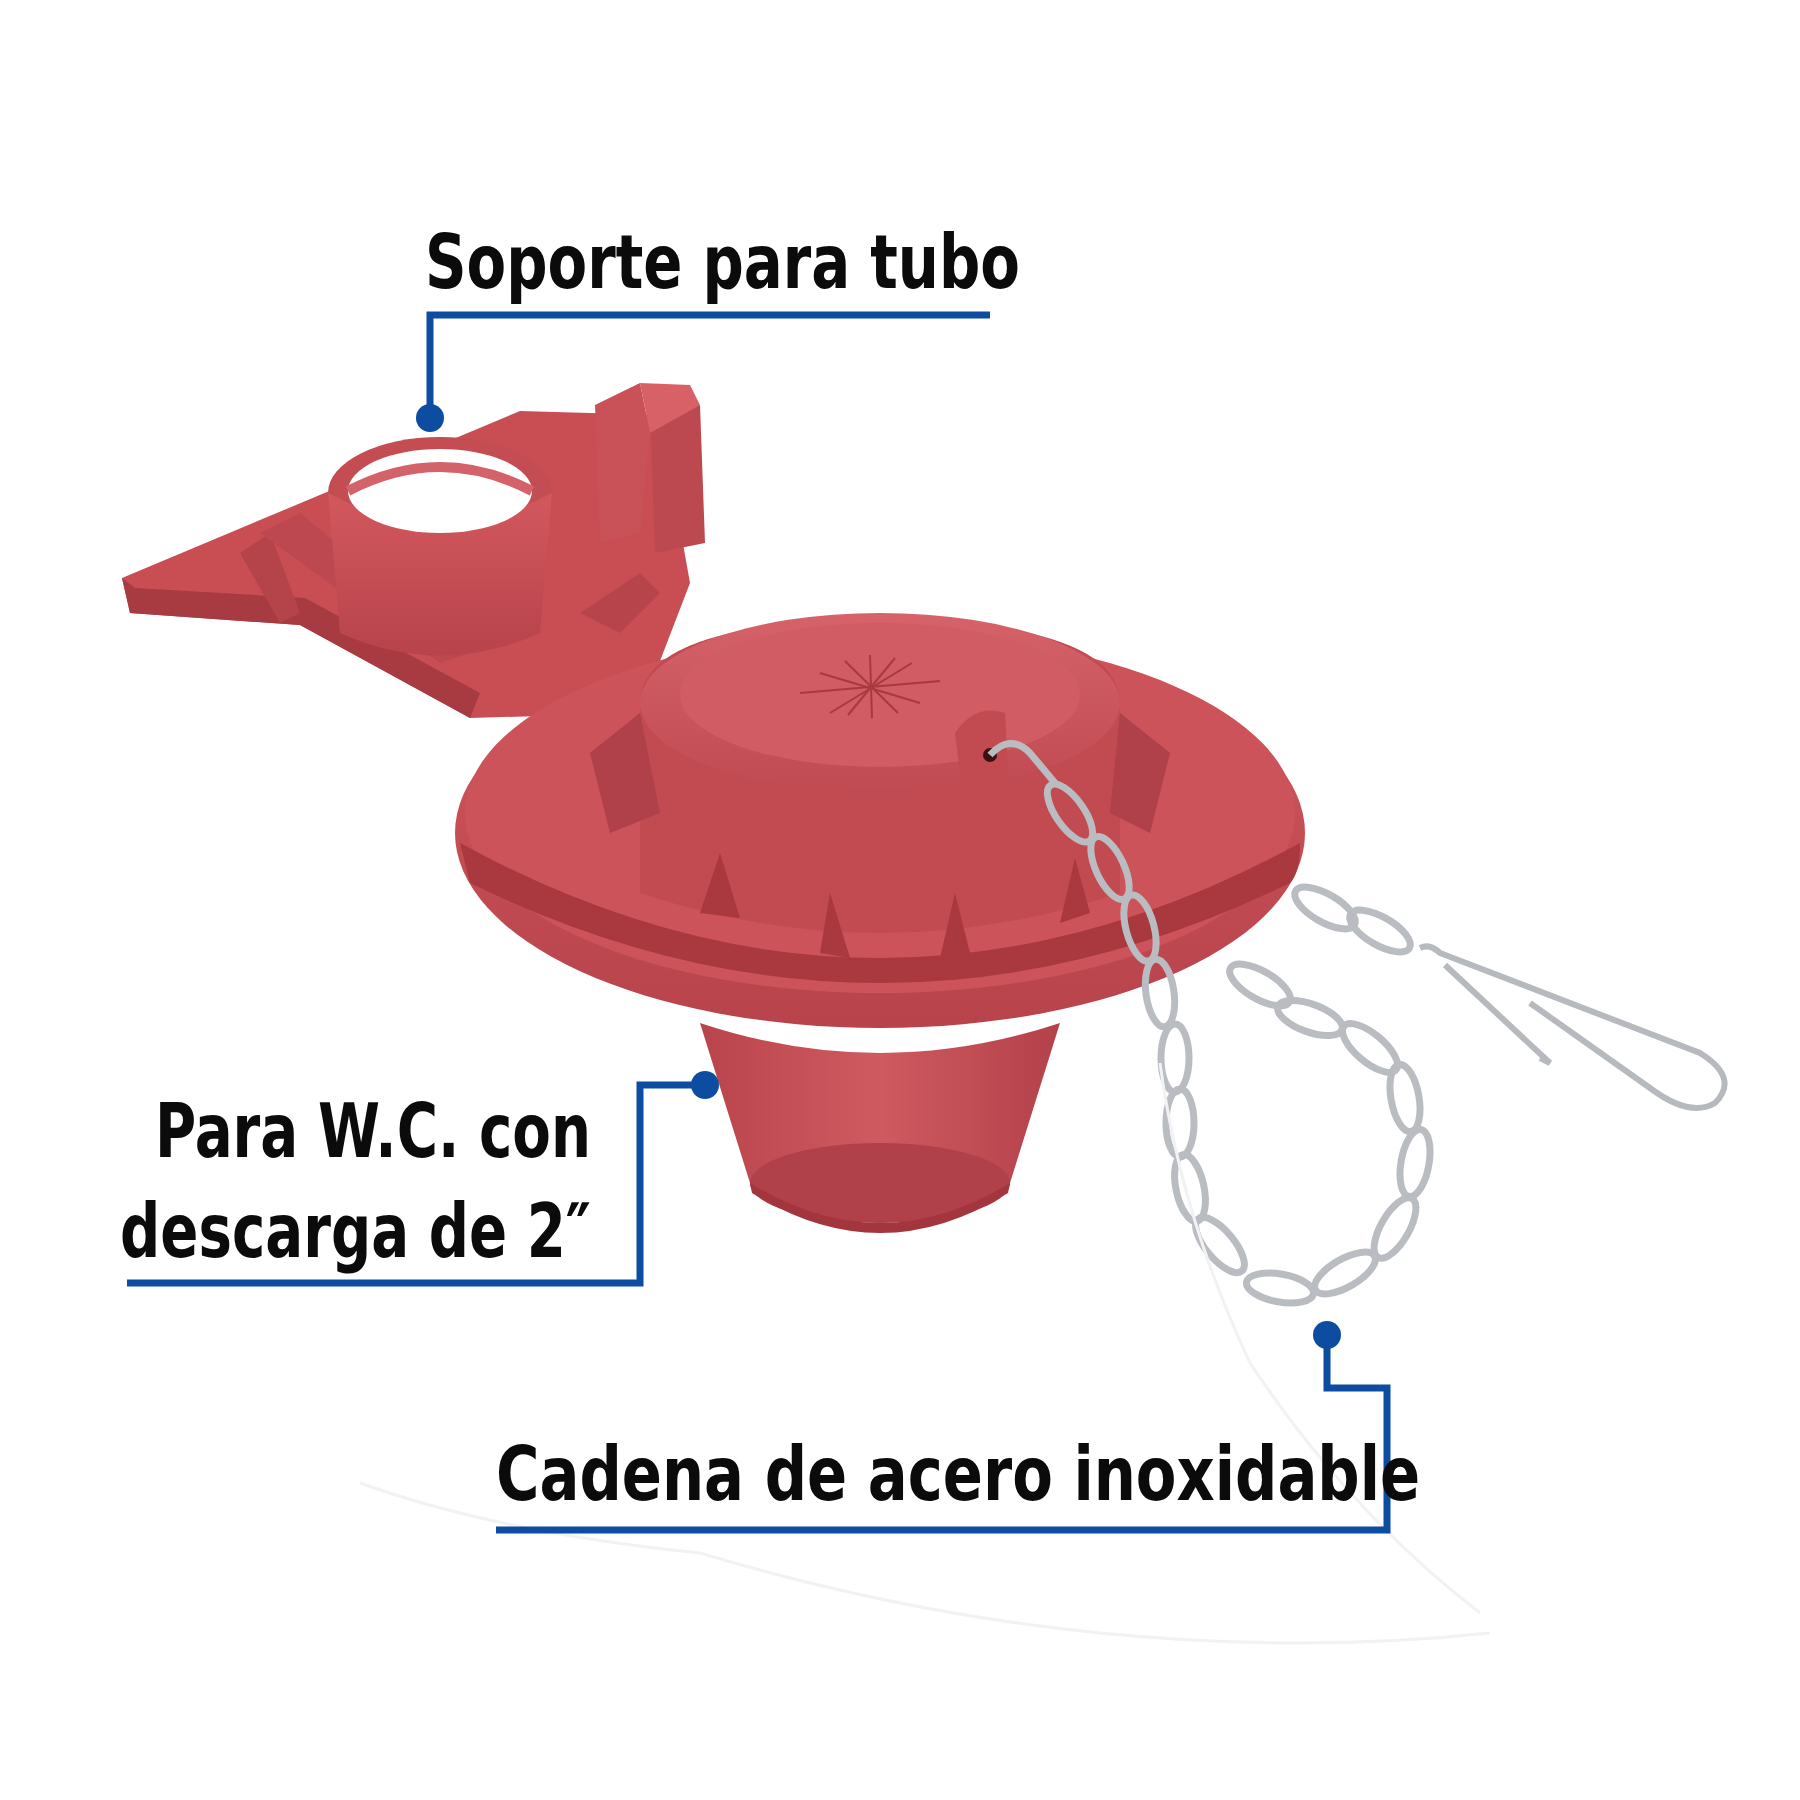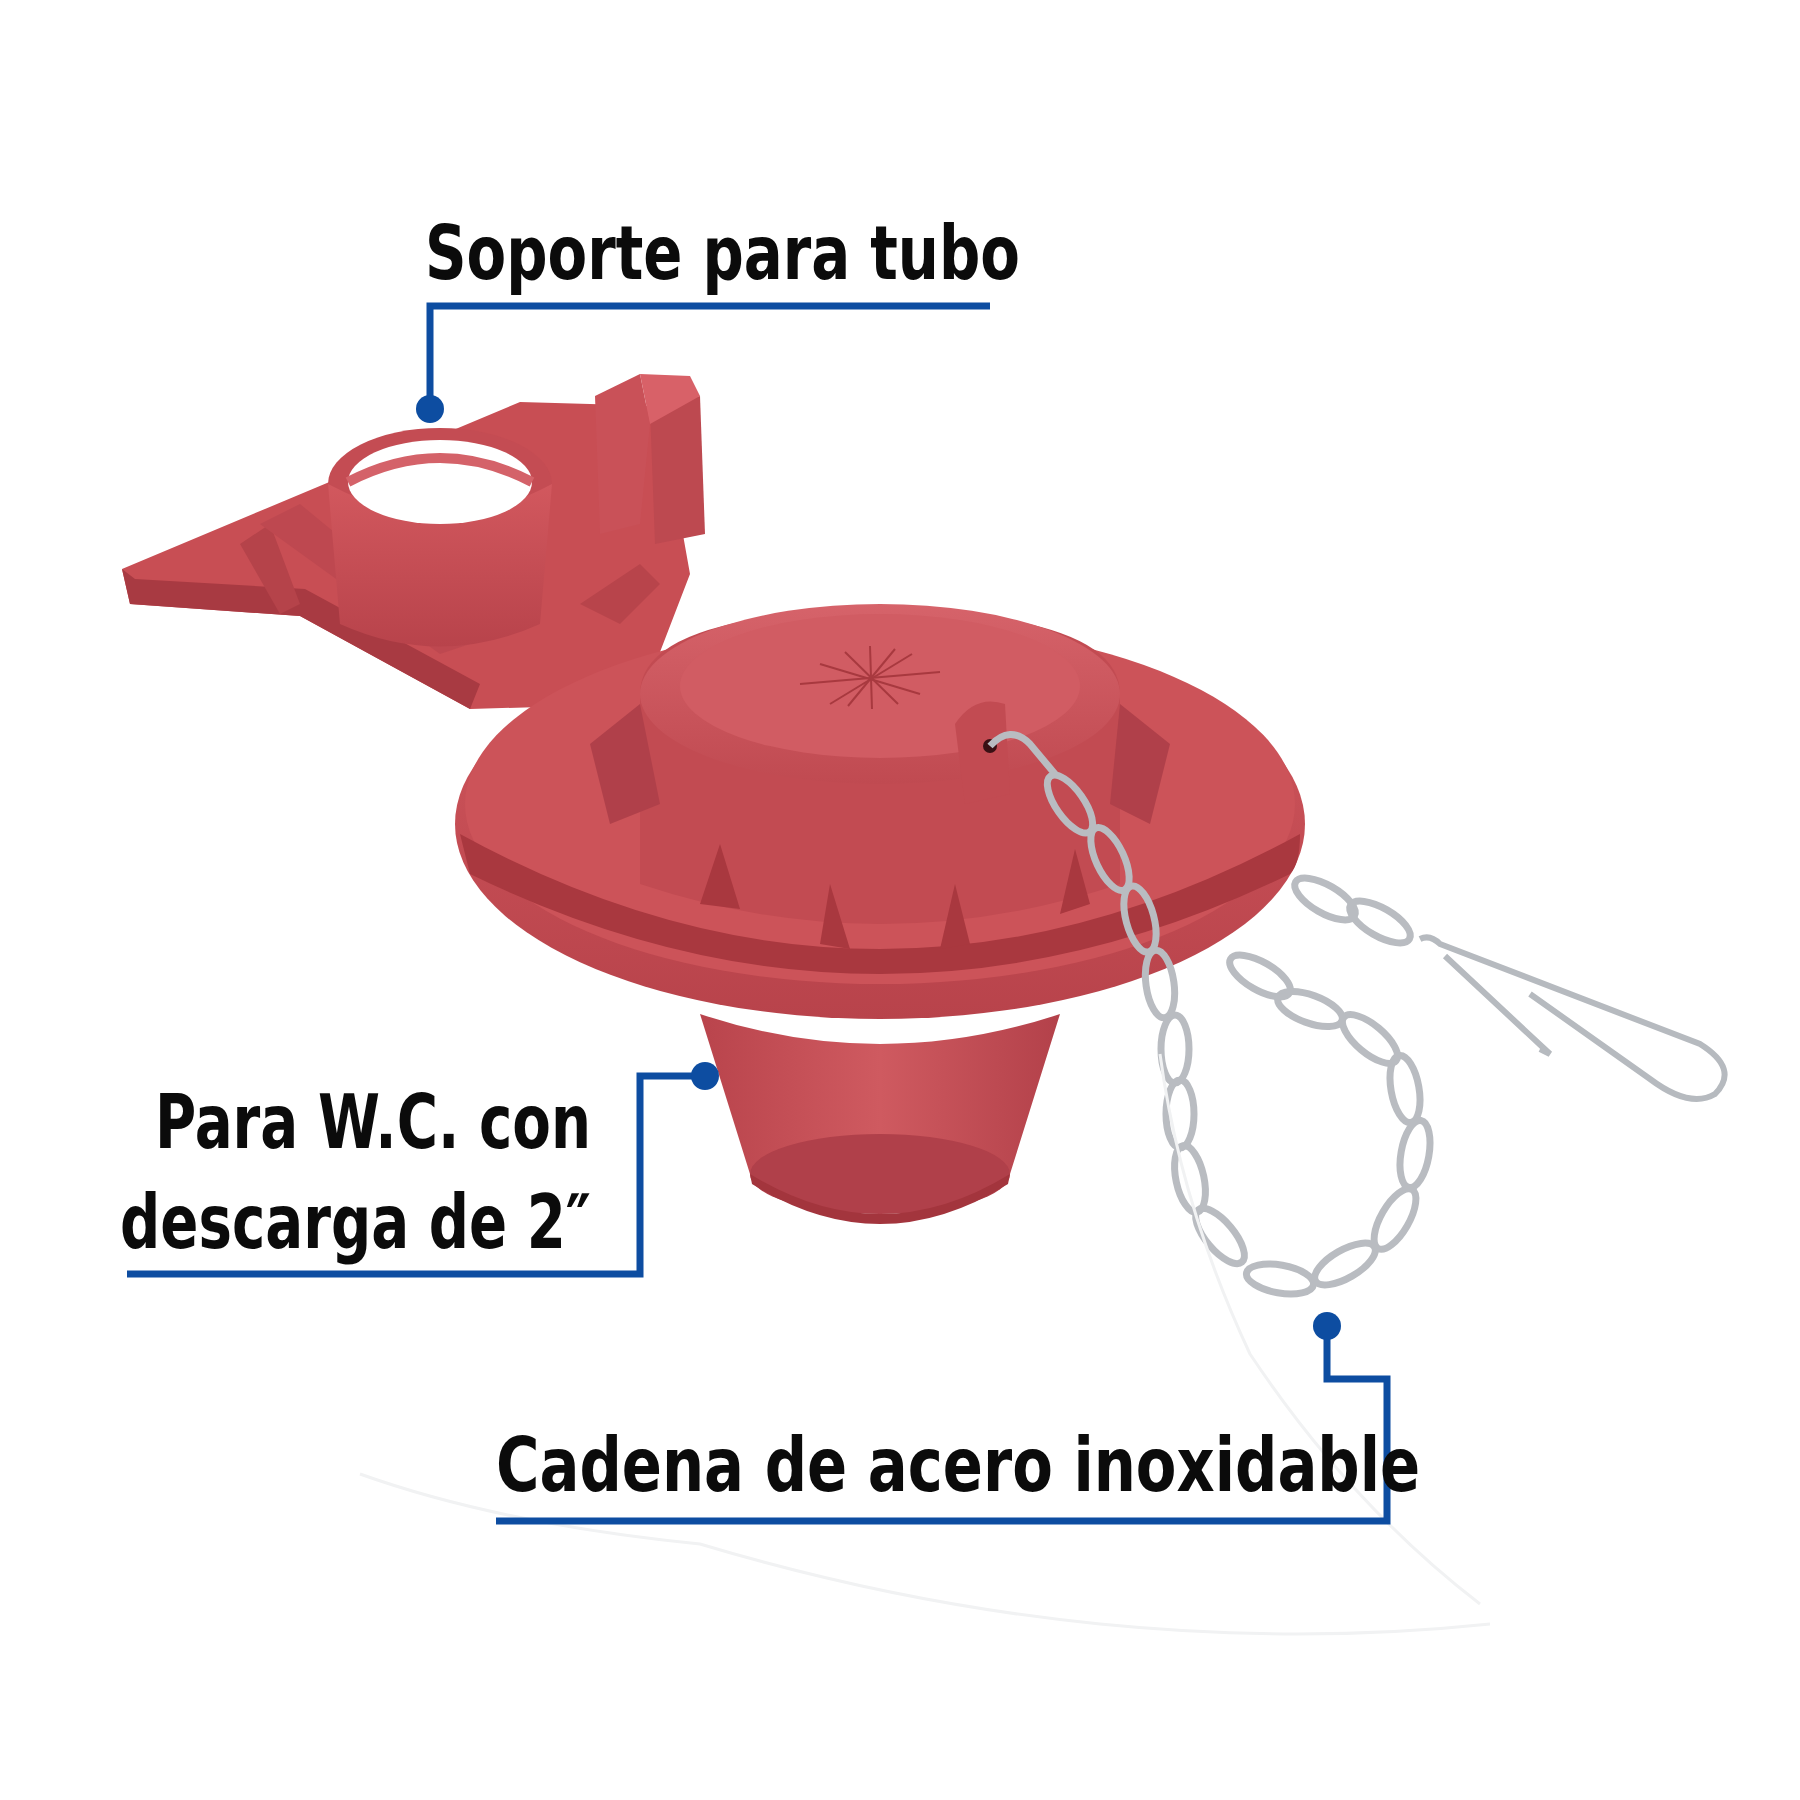--- a/index.html
+++ b/index.html
@@ -1,17 +1,17 @@
 <!DOCTYPE html>
 <html><head>
 <meta charset="utf-8">
 <style>
   html,body{margin:0;padding:0;background:#ffffff;}
   body{width:1800px;height:1800px;position:relative;overflow:hidden;font-family:"DejaVu Sans Condensed","DejaVu Sans","Liberation Sans",sans-serif;}
-  .stage{position:absolute;left:0;top:4px;width:1800px;height:1308px;}
+  .stage{position:absolute;left:0;top:13px;width:1800px;height:1308px;}
   .label{position:absolute;color:#0b0b0b;font-weight:bold;font-family:"DejaVu Sans","Liberation Sans",sans-serif;letter-spacing:0px;line-height:1;white-space:nowrap;transform-origin:left top;}
   .label-top{left:425px;top:212px;font-size:74px;transform:scaleX(0.78);}
   .label-left{left:120px;top:1068px;font-size:74px;line-height:100px;transform:scaleX(0.76);text-align:right;}
   .label-left span{display:block;}
   .label-left .l1{padding-left:36px;}
   .label-bottom{left:496px;top:1424px;font-size:74px;transform:scaleX(0.80);}
   svg{position:absolute;left:0;top:0;}
 </style>
 </head>
 <body>

